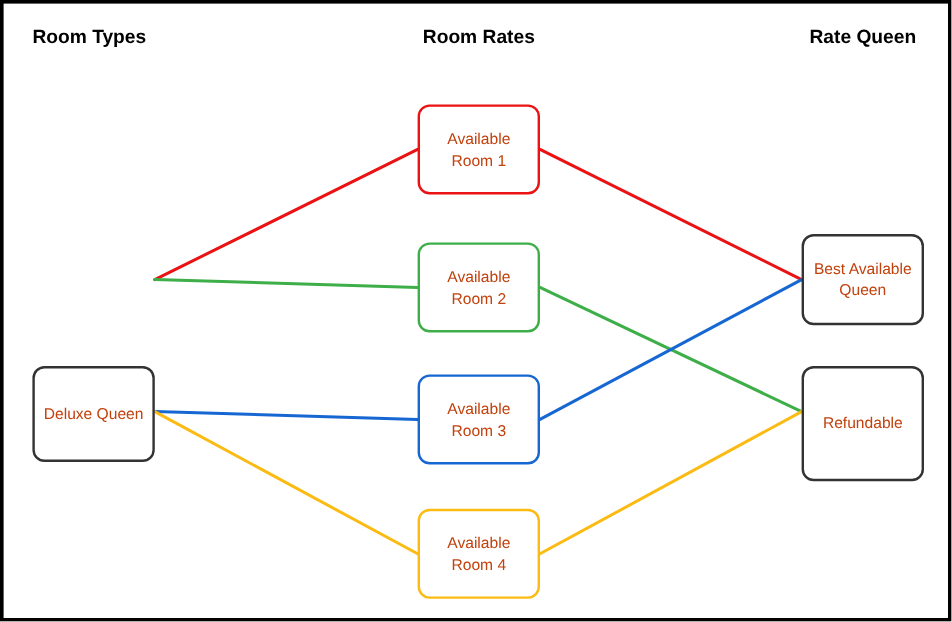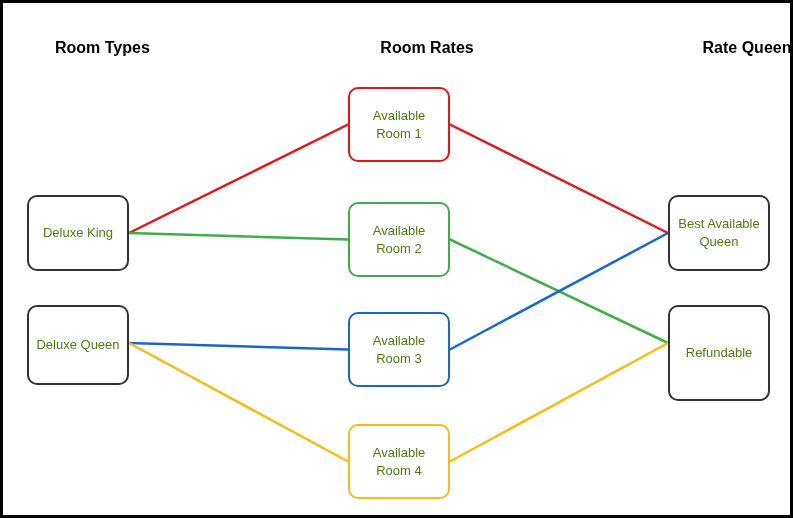--- a/index.html
+++ b/index.html
@@ -12,26 +12,25 @@
     position: relative;
     width: 793px;
     height: 518px;
     box-sizing: border-box;
     border: 3px solid #000000;
     background: #ffffff;
     overflow: hidden;
   }
   .col-header {
     position: absolute;
-    top: 36px;
+    top: 20px;
     font-size: 16px;
     font-weight: bold;
     color: #000000;
     white-space: nowrap;
-    margin-left: 28px;
   }
   .col-header.h-left  { left: 24px; }
   .col-header.h-mid   { left: 396px; transform: translateX(-50%); text-align: center; }
   .col-header.h-right { left: 716px; transform: translateX(-50%); }
   .edge-layer {
     position: absolute;
     left: 0; top: 0;
     width: 793px;
     height: 518px;
   }
@@ -41,21 +40,21 @@
     background: #ffffff;
     border: 2.5px solid #333333;
     border-radius: 10px;
     display: flex;
     align-items: center;
     justify-content: center;
     z-index: 2;
   }
   .node-label {
     font-size: 13px;
-    color: #4d7c0f;
+    color: #c2410c;
     text-align: center;
     white-space: pre-line;
     line-height: 1.35;
     padding: 0 4px;
   }
 </style>
 </head>
 <body>
 
 <div class="canvas">
@@ -67,23 +66,20 @@
       <line stroke="#EA1212" stroke-width="2.5" stroke-linecap="round" x1="126" y1="230" x2="345" y2="121.5"></line>
       <line stroke="#3EAE49" stroke-width="2.5" stroke-linecap="round" x1="126" y1="230" x2="345" y2="236.5"></line>
       <line stroke="#1767D2" stroke-width="2.5" stroke-linecap="round" x1="126" y1="340" x2="345" y2="346.5"></line>
       <line stroke="#FBBB12" stroke-width="2.5" stroke-linecap="round" x1="126" y1="340" x2="345" y2="458.5"></line>
       <line stroke="#EA1212" stroke-width="2.5" stroke-linecap="round" x1="447" y1="121.5" x2="665" y2="230"></line>
       <line stroke="#3EAE49" stroke-width="2.5" stroke-linecap="round" x1="447" y1="236.5" x2="665" y2="340"></line>
       <line stroke="#1767D2" stroke-width="2.5" stroke-linecap="round" x1="447" y1="346.5" x2="665" y2="230"></line>
       <line stroke="#FBBB12" stroke-width="2.5" stroke-linecap="round" x1="447" y1="458.5" x2="665" y2="340"></line>
     </svg>
 
-<div class="node" style="left: 24px; top: 192px; width: 102px; height: 76px; border-color: rgb(51, 51, 51);">
-      <span class="node-label">Deluxe King</span>
-    </div>
     <div class="node" style="left: 24px; top: 302px; width: 102px; height: 80px; border-color: rgb(51, 51, 51);">
       <span class="node-label">Deluxe Queen</span>
     </div>
     <div class="node" style="left: 345px; top: 84px; width: 102px; height: 75px; border-color: rgb(234, 18, 18);">
       <span class="node-label">Available
 Room 1</span>
     </div>
     <div class="node" style="left: 345px; top: 199px; width: 102px; height: 75px; border-color: rgb(62, 174, 73);">
       <span class="node-label">Available
 Room 2</span>

